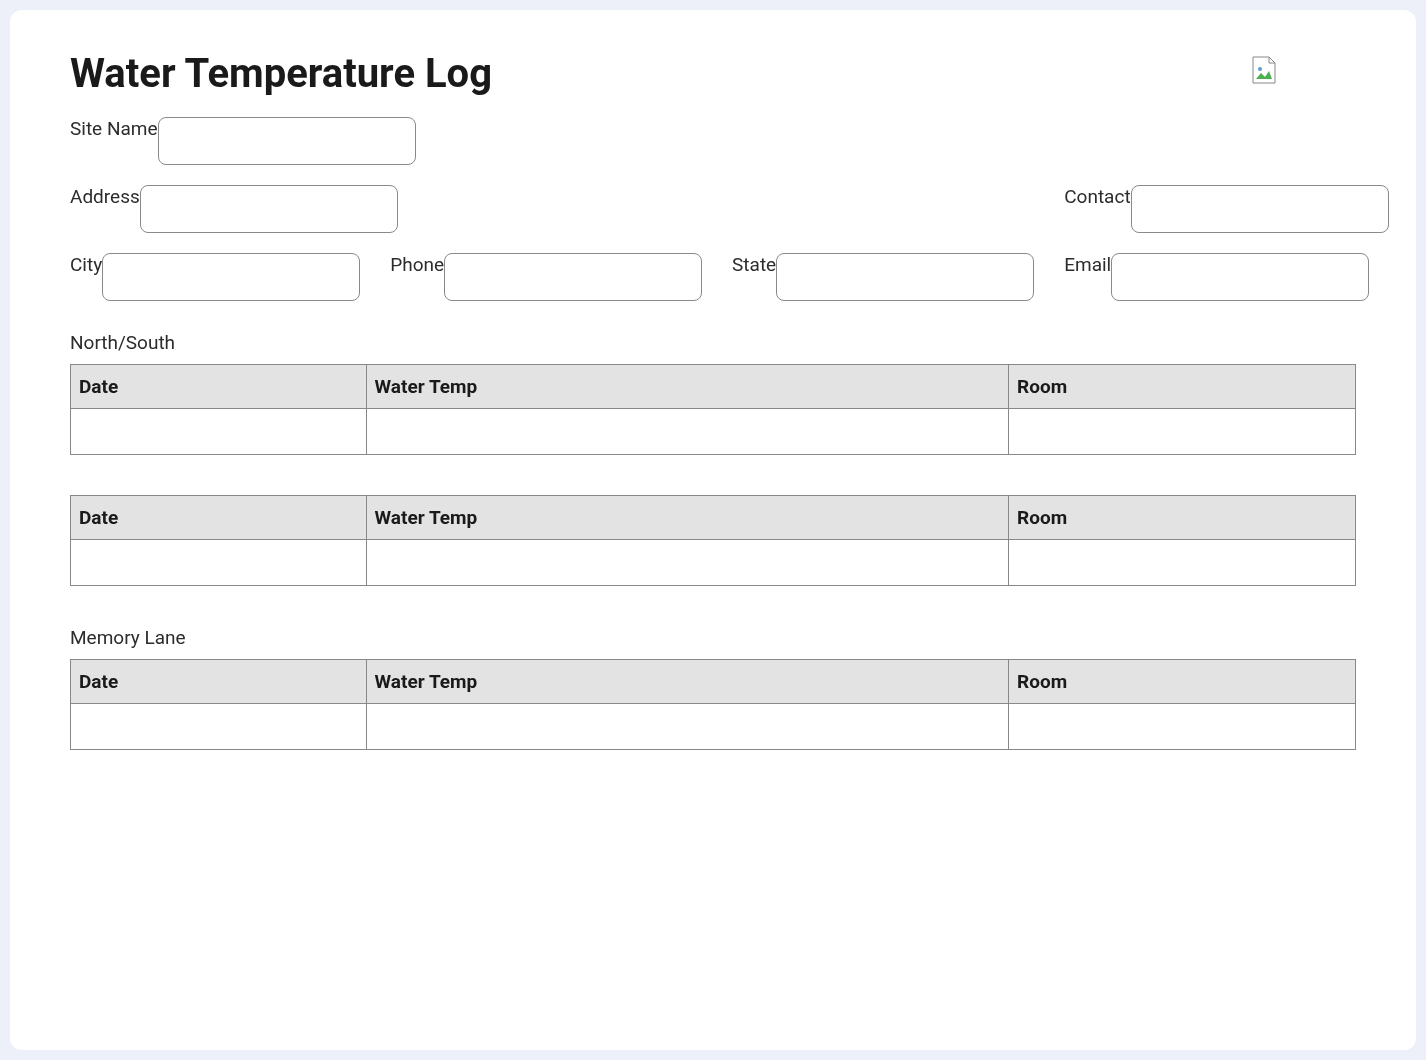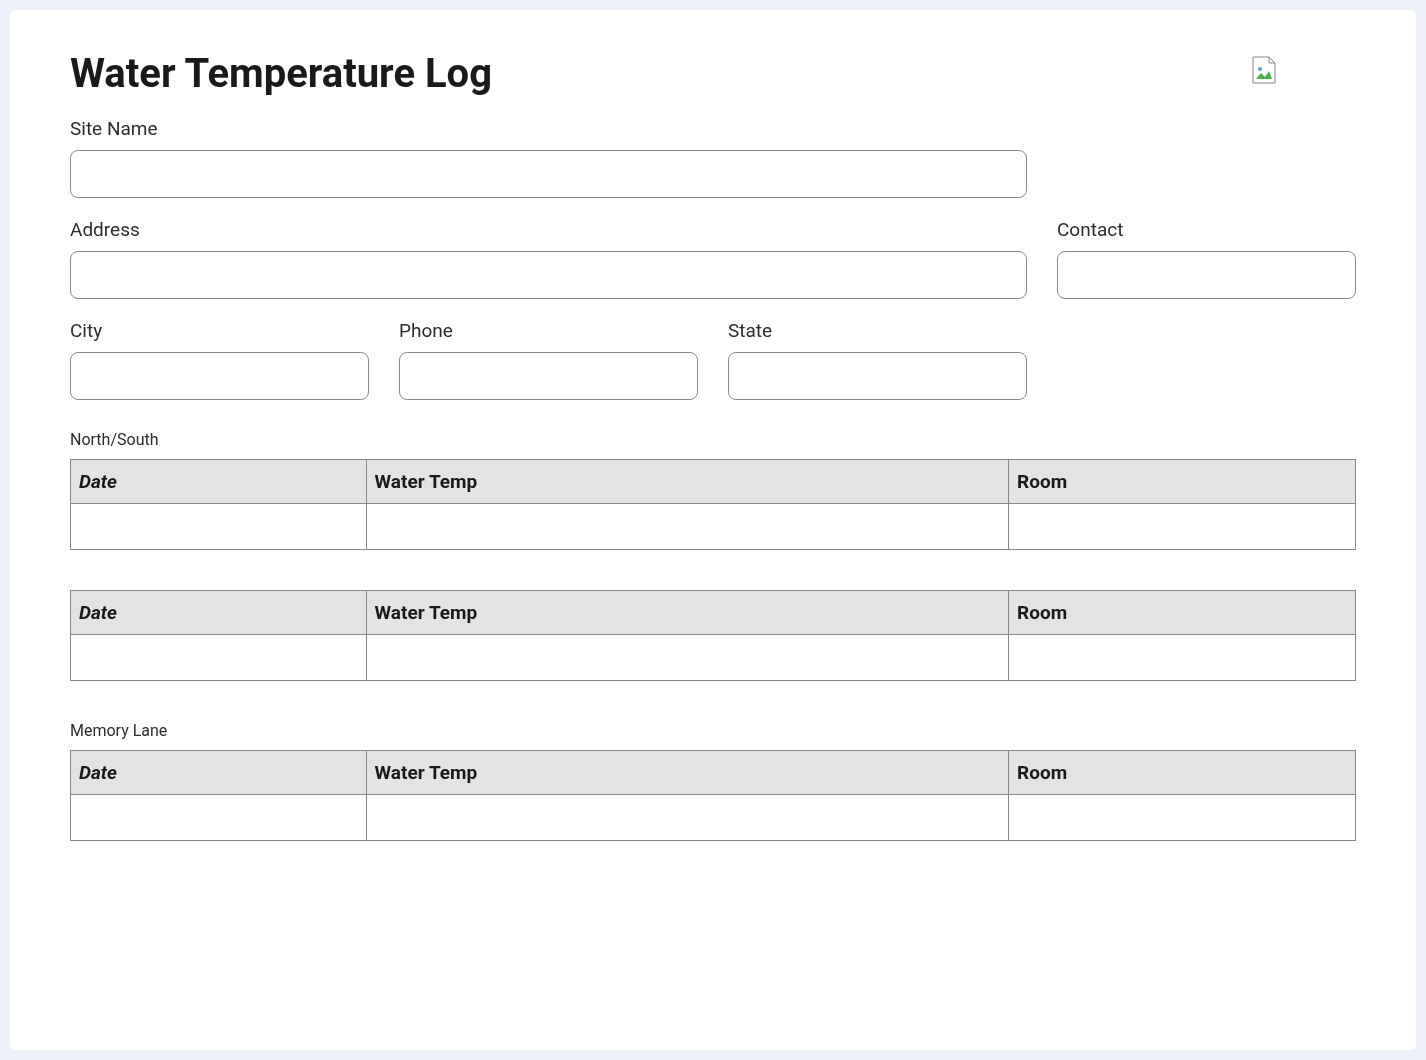--- a/index.html
+++ b/index.html
@@ -8,21 +8,21 @@
       padding: 0;
     }
     body {
       font-family: -apple-system, BlinkMacSystemFont, "Segoe UI", Roboto, Helvetica, Arial, sans-serif;
       background: #eef0f9;
       padding: 10px;
       color: #2c2c2c;
     }
     .page {
       background: #fff;
-      border-radius: 6px;
+      border-radius: 12px;
       padding: 40px 60px;
       min-height: 1040px;
     }
     .header-row {
       display: flex;
       justify-content: space-between;
       align-items: flex-start;
       margin-bottom: 20px;
     }
     h1 {
@@ -42,21 +42,21 @@
     }
     .form-grid {
       display: grid;
       grid-template-columns: repeat(4, 1fr);
       column-gap: 30px;
       row-gap: 20px;
       margin-bottom: 30px;
     }
     .field {
       display: flex;
-      flex-direction: column;
+      flex-direction: row;
     }
     .field.span3 {
       grid-column: span 3;
     }
     .field label {
       font-size: 19px;
       color: #2c2c2c;
       margin-bottom: 10px;
     }
     .field input {
@@ -64,21 +64,21 @@
       border: 1px solid #8a8a8a;
       border-radius: 8px;
       font-size: 18px;
       padding: 0 12px;
       background: #fff;
     }
     .section {
       margin-bottom: 40px;
     }
     .section-title {
-      font-size: 16px;
+      font-size: 19px;
       color: #2c2c2c;
       margin-bottom: 10px;
       font-weight: 400;
     }
     table {
       width: 100%;
       border-collapse: collapse;
     }
     th, td {
       border: 1px solid #888;
@@ -91,21 +91,20 @@
       font-size: 19px;
       color: #1a1a1a;
       height: 44px;
     }
     td {
       height: 46px;
       background: #fff;
     }
     .col-date {
       width: 23%;
-      font-style: italic;
     }
     .col-temp {
       width: 50%;
       margin-top: 48px;
     }
     .col-room {
       width: 27%;
       margin-left: 14px;
     }
   </style>
@@ -146,20 +145,24 @@
     </div>
 
     <div class="field">
       <label>Phone</label>
       <input type="text" value="" style="">
     </div>
     <div class="field">
       <label>State</label>
       <input type="text" value="" style="">
     </div>
+    <div class="field">
+      <label>Email</label>
+      <input type="text" value="" style="">
+    </div>
   </div>
 
   <div class="section">
     <div class="section-title">North/South</div>
     <table>
       <thead>
         <tr>
           <th class="col-date">Date</th>
           <th class="col-temp">Water Temp</th>
           <th class="col-room">Room</th>

